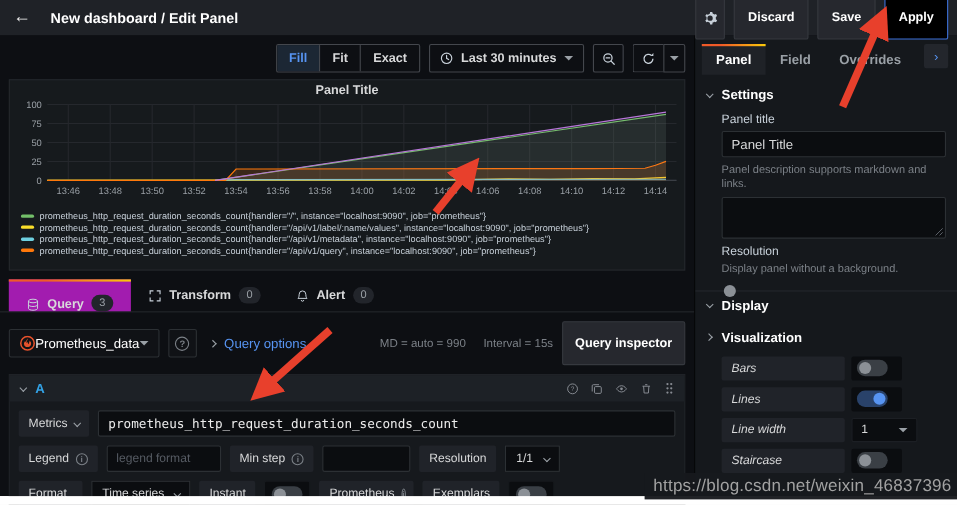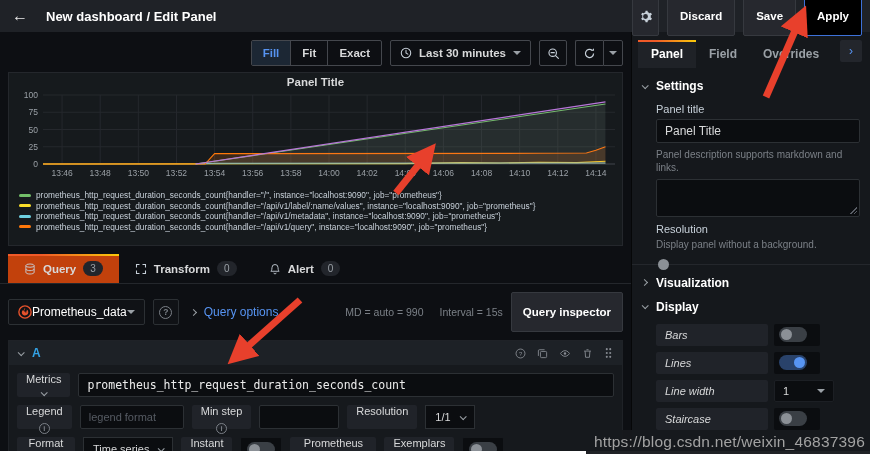--- a/index.html
+++ b/index.html
@@ -51,21 +51,21 @@
   .legend { padding:0 10px; }
   .legend-item { display:flex; align-items:center; gap:5px; line-height:10.5px; white-space:nowrap; overflow:hidden; }
   .legend-dash { flex:0 0 12px; height:3px; border-radius:1.5px; }
   .legend-text { font-size:8.3px; color:#c7d0d9; }
 
   
   .tabs-row { display:flex; align-items:stretch; margin-top:8px; padding-left:8px; height:30px;
     border-bottom:1px solid #24272c; }
   .qtab { position:relative; display:flex; gap:7px; align-items:center; padding:0 16px;
     color:#d8d9da; font-size:11.5px; font-weight:600; cursor:pointer; }
-  .qtab.active { background:#c2410c; }
+  .qtab.active { background:#a21caf;align-items:flex-end; }
   .qtab.active::before { content:''; position:absolute; left:0; right:0; top:0; height:2px;
     background:linear-gradient(90deg,#f05a28 30%,#fbca0a); }
   .badge { background:#22252b; color:#9aa0a6; border-radius:9px; padding:0 7px;
     font-size:10px; height:15px; line-height:15px; font-weight:500; }
   .tab-ic { color:#c7d0d9; display:flex; }
 
   
   .ds-row { display:flex; align-items:center; gap:8px; margin:8px 8px 0 8px; }
   .ds-select { display:flex; align-items:center; gap:0; background:#101216;
     border:1px solid #2c3034; border-radius:2px; height:26px; padding:0 9px;
@@ -83,21 +83,21 @@
   
   .qcard { margin:8px 8px 0 8px; background:#16191d; border:1px solid #1f2227; }
   .qcard-header { height:24px; display:flex; align-items:center; gap:9px; padding:0 9px; background:#1d2126; }
   .qletter { color:#33a2e5; font-weight:700; font-size:12px; }
   .qicons { margin-left:auto; display:flex; gap:11px; align-items:center; color:#878b92; }
   .qicons > span { display:flex; cursor:pointer; }
   .qbody { padding:8px; }
   .qrow { display:flex; align-items:center; gap:8px; margin-top:8px; }
   .qrow:first-child { margin-top:0; }
   .lblbox { display:flex; align-items:center; gap:6px; background:#202329; height:24px;
-    padding:0 9px; color:#d8d9da; font-size:11px; font-weight:500; border-radius:2px; white-space:nowrap;flex-direction:column; }
+    padding:0 9px; color:#d8d9da; font-size:11px; font-weight:500; border-radius:2px; white-space:nowrap; }
   .input { background:#0b0d10; border:1px solid #2c3034; height:24px; border-radius:2px;
     color:#d8d9da; font-size:11px; padding:0 8px; display:flex; align-items:center; }
   .metric-input { flex:1; font-family:"DejaVu Sans Mono", monospace; font-size:11.5px; color:#ececec; }
   .ph { color:#565b63; }
   .selectbox { background:#0b0d10; border:1px solid #2c3034; height:24px; display:flex;
     align-items:center; gap:9px; padding:0 9px; color:#d8d9da; font-size:11px; cursor:pointer; }
   .togglebox { background:#0b0d10; border:1px solid #16191d; height:24px; display:flex;
     align-items:center; padding:0 6px; border-radius:2px; cursor:pointer; }
   .toggle { width:28px; height:15px; border-radius:8px; background:#3a3f45; position:relative; }
   .toggle::after { content:''; position:absolute; width:11px; height:11px; border-radius:50%;
@@ -459,28 +459,28 @@
       </div>
 
       <div class="rfield">
         <div class="rlabel">Resolution</div>
         <div class="rhelp">Display panel without a background.</div>
         <span class="toggle"></span>
       </div>
 
       <div class="rdivider"></div>
 
+      <div class="rsection" style="padding-top:6px;">
+        <span class="chev chev-d"></span>
+        <span>Display</span>
+      </div>
+
       <div class="rsection">
         <span class="chev chev-r"></span>
         <span>Visualization</span>
-      </div>
-
-      <div class="rsection" style="padding-top:6px;">
-        <span class="chev chev-d"></span>
-        <span>Display</span>
       </div>
 
       <div id="display-rows">
           <div class="drow">
             <div class="dlabel">Bars</div>
             <div class="dctrl-toggle">
               <span class="toggle"></span>
             </div>
           </div>
           <div class="drow">

